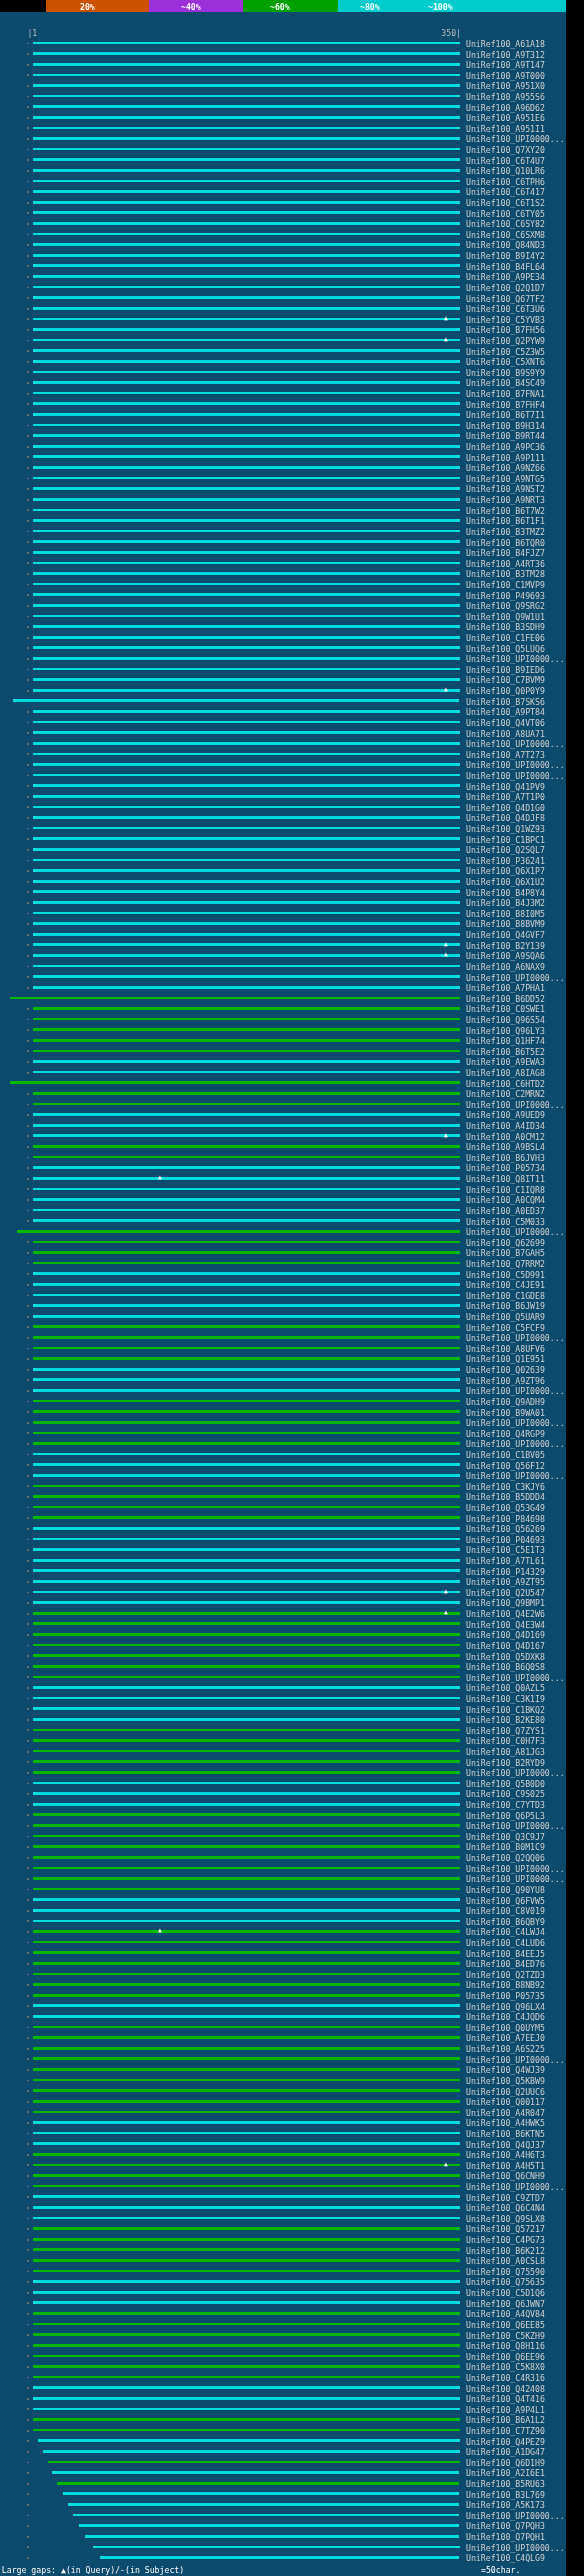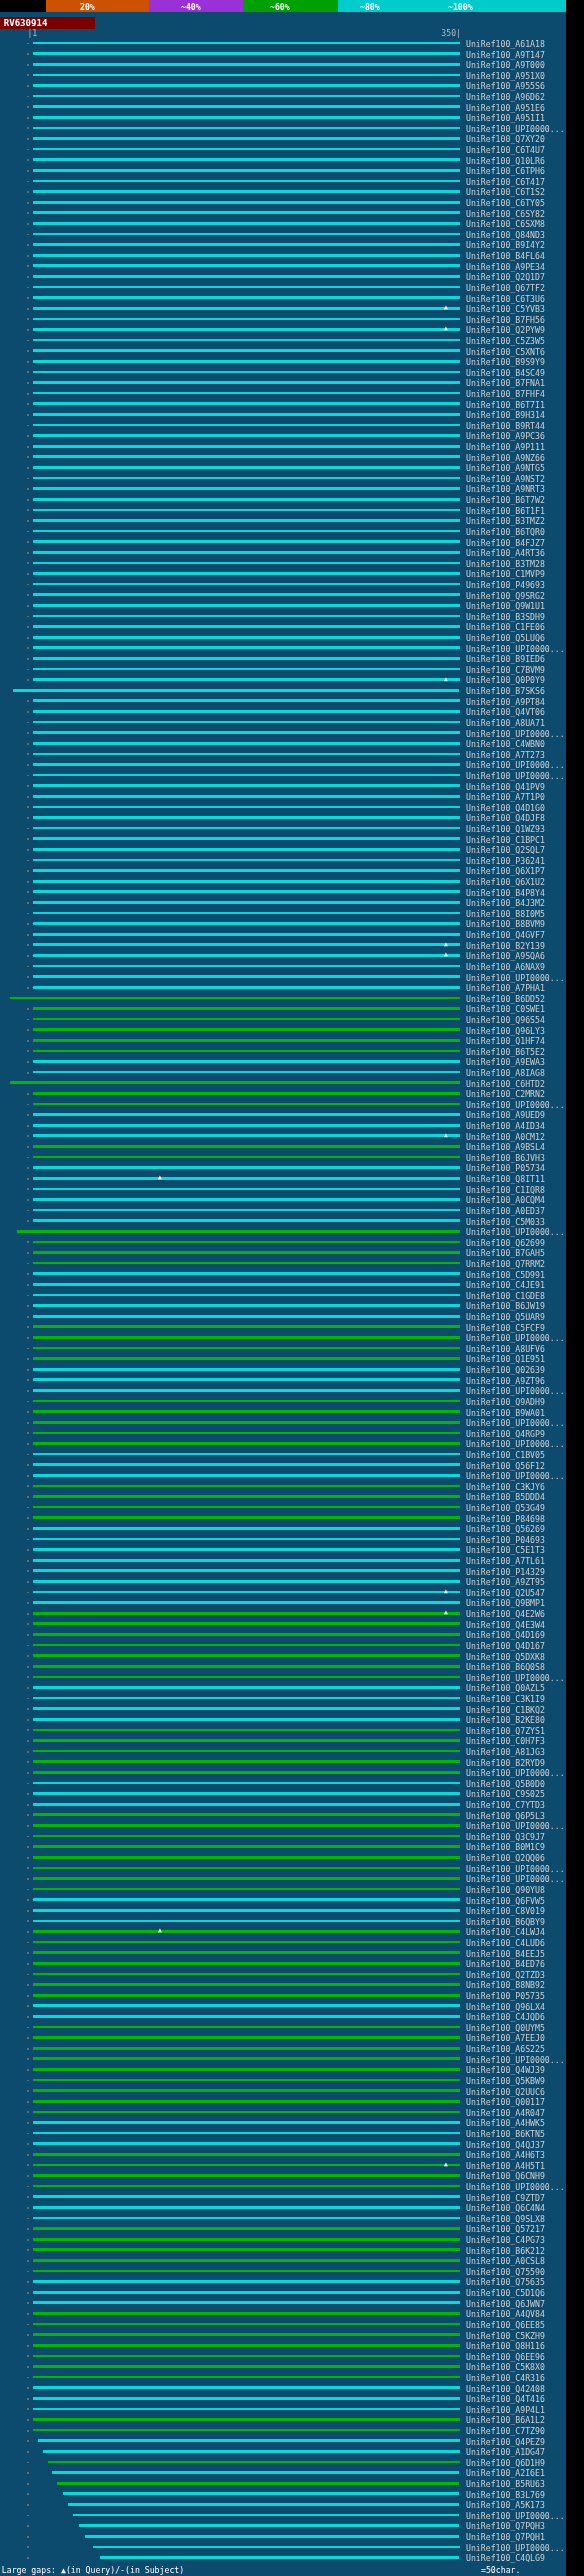--- a/index.html
+++ b/index.html
@@ -5,21 +5,21 @@
   html,body{margin:0;padding:0;background:#000;}
   #page{position:relative;width:566px;height:2576px;background:#0c4a6e;overflow:hidden;
         font-family:"DejaVu Sans Mono","Liberation Mono",monospace;}
   
   .scalebar{position:absolute;top:0;left:0;width:585px;height:12px;}
   .seg{position:absolute;top:0;height:12px;}
   .seg1{left:0;width:46px;}  .seg2{left:46px;width:103px;}
   .seg3{left:149px;width:94px;} .seg4{left:243px;width:95px;}
   .seg5{left:338px;width:247px;}
   .scale-label{position:absolute;top:1.8px;font-size:8.2px;font-weight:bold;color:#fff;}
-  .sl1{left:80px;} .sl2{left:181px;} .sl3{left:270px;} .sl4{left:360px;} .sl5{left:448px;}
+  .sl1{left:80px;} .sl2{left:181px;} .sl3{left:270px;} .sl4{left:360px;} .sl5{left:428px;}
   
   .titlebar{position:absolute;top:12px;left:0;width:585px;height:12.8px;}
   .title-chip{display:inline-block;background:#7d0000;color:#fff;font-size:9.1px;
               font-weight:bold;height:12px;line-height:12px;width:91px;padding-left:3.7px;}
   
   .ruler{position:absolute;top:25px;left:0;width:585px;height:13.7px;color:#b8b8b8;font-size:8.2px;}
   .ruler-left{position:absolute;left:27.4px;top:2.7px;}
   .ruler-right{position:absolute;left:0;top:2.7px;width:461px;text-align:right;}
   
   #hits{position:absolute;top:38px;left:0;width:585px;height:2525px;
@@ -45,38 +45,40 @@
     <div class="seg seg3" style="background: rgb(155, 48, 217);"></div>
     <div class="seg seg4" style="background: rgb(0, 160, 0);"></div>
     <div class="seg seg5" style="background: rgb(0, 204, 204);"></div>
     <span class="scale-label sl1">20%</span>
     <span class="scale-label sl2">~40%</span>
     <span class="scale-label sl3">~60%</span>
     <span class="scale-label sl4">~80%</span>
     <span class="scale-label sl5">~100%</span>
   </div>
 
-  <div class="titlebar">
-    <span class="title-chip" style="background: rgb(125, 0, 0);">RV630914</span>
-  </div>
 
   <div class="ruler">
     <span class="ruler-left">|1</span>
     <span class="ruler-right">350|</span>
   </div>
 
   <div id="hits">
       <div class="row">
         <span class="tick"></span>
         <div class="bar" style="left: 33px; width: 427px; background: rgb(0, 220, 220);"></div>
         <span class="hit-label">UniRef100_A61A18</span>
       </div>
       <div class="row">
         <span class="tick"></span>
         <div class="bar" style="left: 33px; width: 427px; background: rgb(0, 220, 220);"></div>
+        <span class="hit-label">UniRef100_A9T312</span>
+      </div>
+      <div class="row">
+        <span class="tick"></span>
+        <div class="bar" style="left: 33px; width: 427px; background: rgb(0, 220, 220);"></div>
         <span class="hit-label">UniRef100_A9T147</span>
       </div>
       <div class="row">
         <span class="tick"></span>
         <div class="bar" style="left: 33px; width: 427px; background: rgb(0, 220, 220);"></div>
         <span class="hit-label">UniRef100_A9T000</span>
       </div>
       <div class="row">
         <span class="tick"></span>
         <div class="bar" style="left: 33px; width: 427px; background: rgb(0, 220, 220);"></div>
@@ -387,25 +389,20 @@
       </div>
       <div class="row">
         <span class="tick"></span>
         <div class="bar" style="left: 33px; width: 427px; background: rgb(0, 220, 220);"></div>
         <span class="hit-label">UniRef100_A8UA71</span>
       </div>
       <div class="row">
         <span class="tick"></span>
         <div class="bar" style="left: 33px; width: 427px; background: rgb(0, 220, 220);"></div>
         <span class="hit-label">UniRef100_UPI0000...</span>
-      </div>
-      <div class="row">
-        <span class="tick"></span>
-        <div class="bar" style="left: 33px; width: 427px; background: rgb(0, 220, 220);"></div>
-        <span class="hit-label">UniRef100_C4WBN0</span>
       </div>
       <div class="row">
         <span class="tick"></span>
         <div class="bar" style="left: 33px; width: 427px; background: rgb(0, 220, 220);"></div>
         <span class="hit-label">UniRef100_A7T273</span>
       </div>
       <div class="row">
         <span class="tick"></span>
         <div class="bar" style="left: 33px; width: 427px; background: rgb(0, 220, 220);"></div>
         <span class="hit-label">UniRef100_UPI0000...</span>

